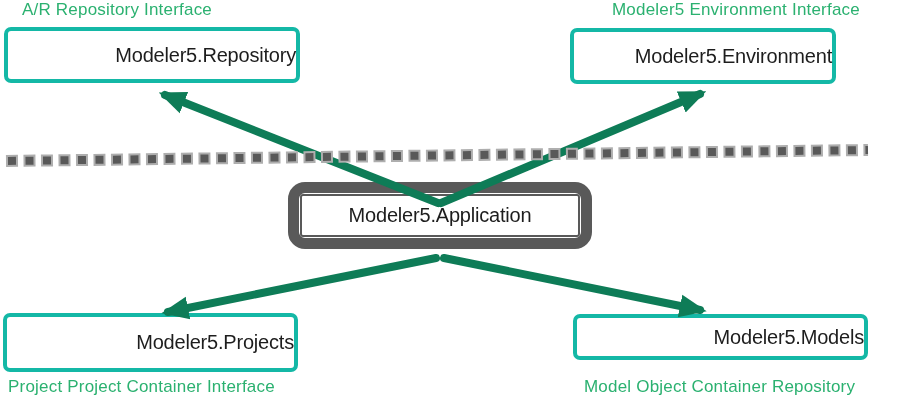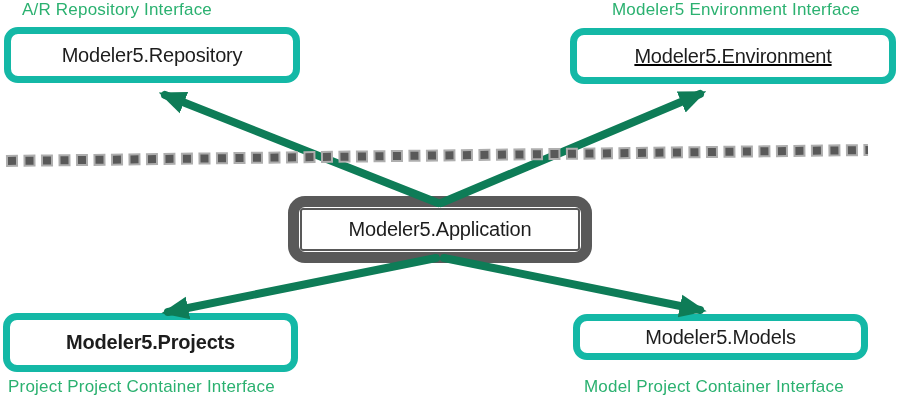--- a/index.html
+++ b/index.html
@@ -6,64 +6,64 @@
   .stage {
     position:relative; width:900px; height:408px; background:#ffffff;
     font-family:"Liberation Sans", sans-serif; overflow:hidden;
   }
   
   .layer { position:absolute; left:0; top:0; z-index:3; pointer-events:none; }
 
   
   .gbox {
     position:absolute; background:#ffffff; box-sizing:border-box;
-    border:7px solid #14b8a6; border-radius:14px;
-    display:flex; align-items:center; justify-content:center; z-index:2;
+    border:4px solid #14b8a6; border-radius:7px;
+    display:flex; align-items:center; justify-content:flex-end; z-index:2;
   }
   .lbl { font-size:20px; color:#1d1d1d; letter-spacing:-0.2px; white-space:nowrap; }
 
   
   .abox {
-    position:absolute; left:288px; top:196px; width:304px; height:67px;
+    position:absolute; left:288px; top:182px; width:304px; height:67px;
     box-sizing:border-box; border:11px solid #595959; border-radius:17px;
     background:#ffffff; z-index:2;text-align:right;
   }
   .abox-inner {
     position:absolute; inset:1px; border:2px solid #595959; border-radius:3px;
     background:#ffffff; display:flex; align-items:center; justify-content:center;
   }
 
   
   .caption {
     position:absolute; color:#2bb170; font-size:17px; letter-spacing:0.2px;
     white-space:nowrap; z-index:1;
   }
   .cap-repository  { left:22px;  top:0; }
   .cap-environment { left:585px; top:0;margin-left:27px; }
   .cap-projects    { left:8px;   top:377px; }
   .cap-models      { left:584px; top:377px; }
 
   .box-repository  { left:4px;   top:27px;  width:296px; height:56px; }
-  .box-environment { left:570px; top:28px;  width:326px; height:56px;text-decoration:underline; }
-  .box-projects    { left:3px;   top:313px; width:295px; height:59px;font-weight:bold; }
+  .box-environment { left:570px; top:28px;  width:266px; height:56px; }
+  .box-projects    { left:3px;   top:313px; width:295px; height:59px; }
   .box-models      { left:573px; top:314px; width:295px; height:46px; }
 
   .edge { stroke:#0e7c57; stroke-width:8; stroke-linecap:round; fill:none; }
   .sep-halo { stroke:#aeaeae; stroke-width:12; stroke-dasharray:12 5.5; fill:none; }
   .sep      { stroke:#595959; stroke-width:8;  stroke-dasharray:8 9.5; stroke-dashoffset:-2; fill:none; }
 </style>
 </head>
 <body>
 
 <div class="stage">
 
   <div class="caption cap-repository">A/R Repository Interface</div>
   <div class="caption cap-environment">Modeler5 Environment Interface</div>
   <div class="caption cap-projects">Project Project Container Interface</div>
-  <div class="caption cap-models">Model Project Container Interface</div>
+  <div class="caption cap-models">Model Object Container Repository</div>
 
   <div class="gbox box-repository">
     <span class="lbl">Modeler5.Repository</span>
   </div>
   <div class="gbox box-environment">
     <span class="lbl">Modeler5.Environment</span>
   </div>
   <div class="gbox box-projects">
     <span class="lbl">Modeler5.Projects</span>
   </div>

